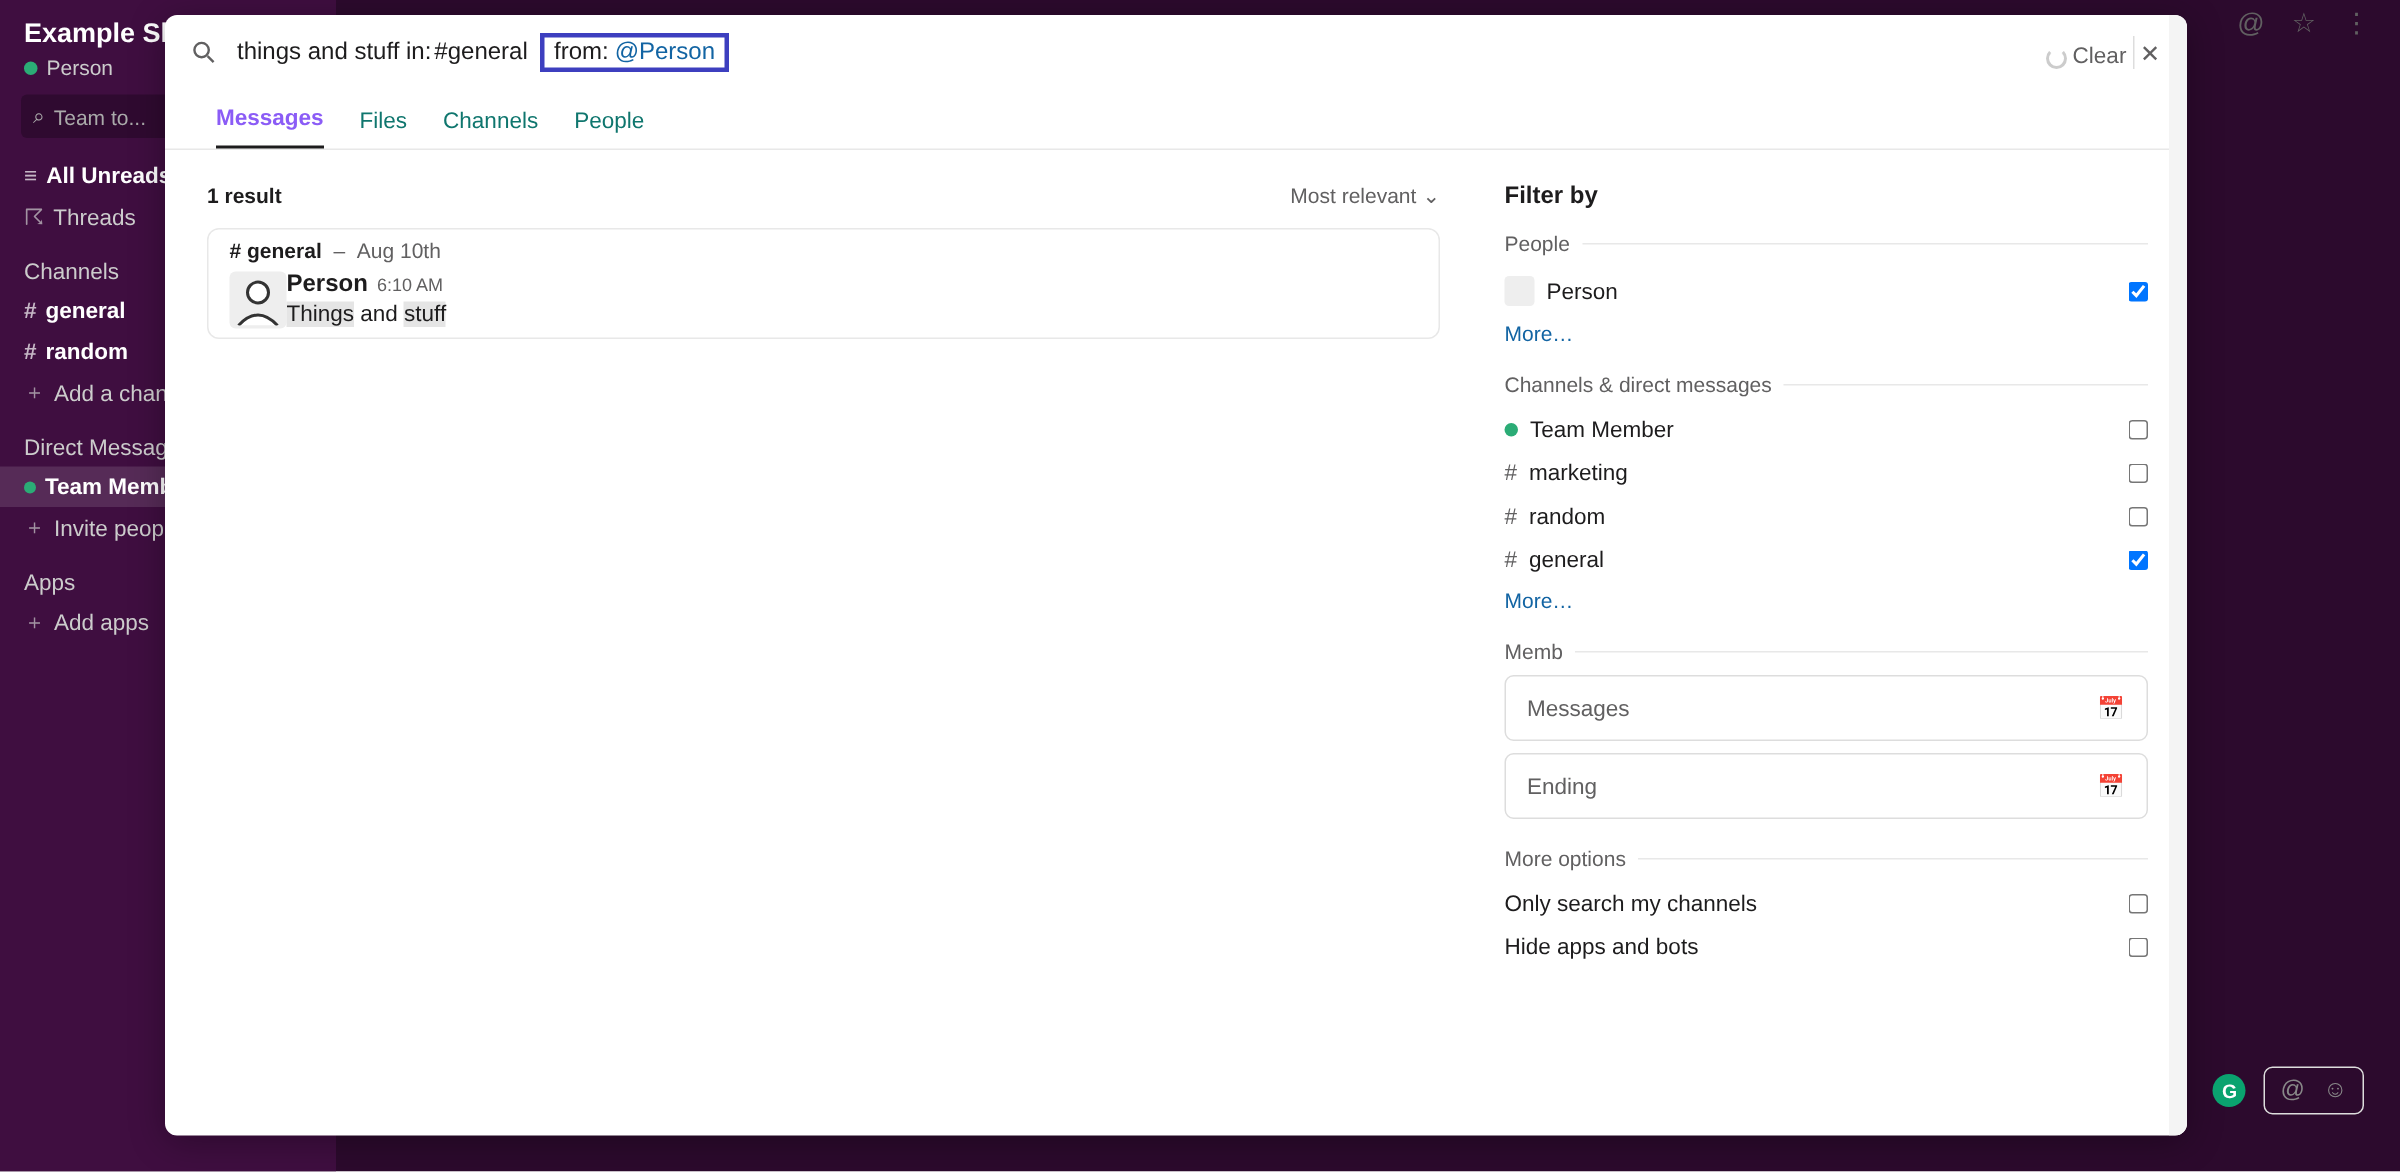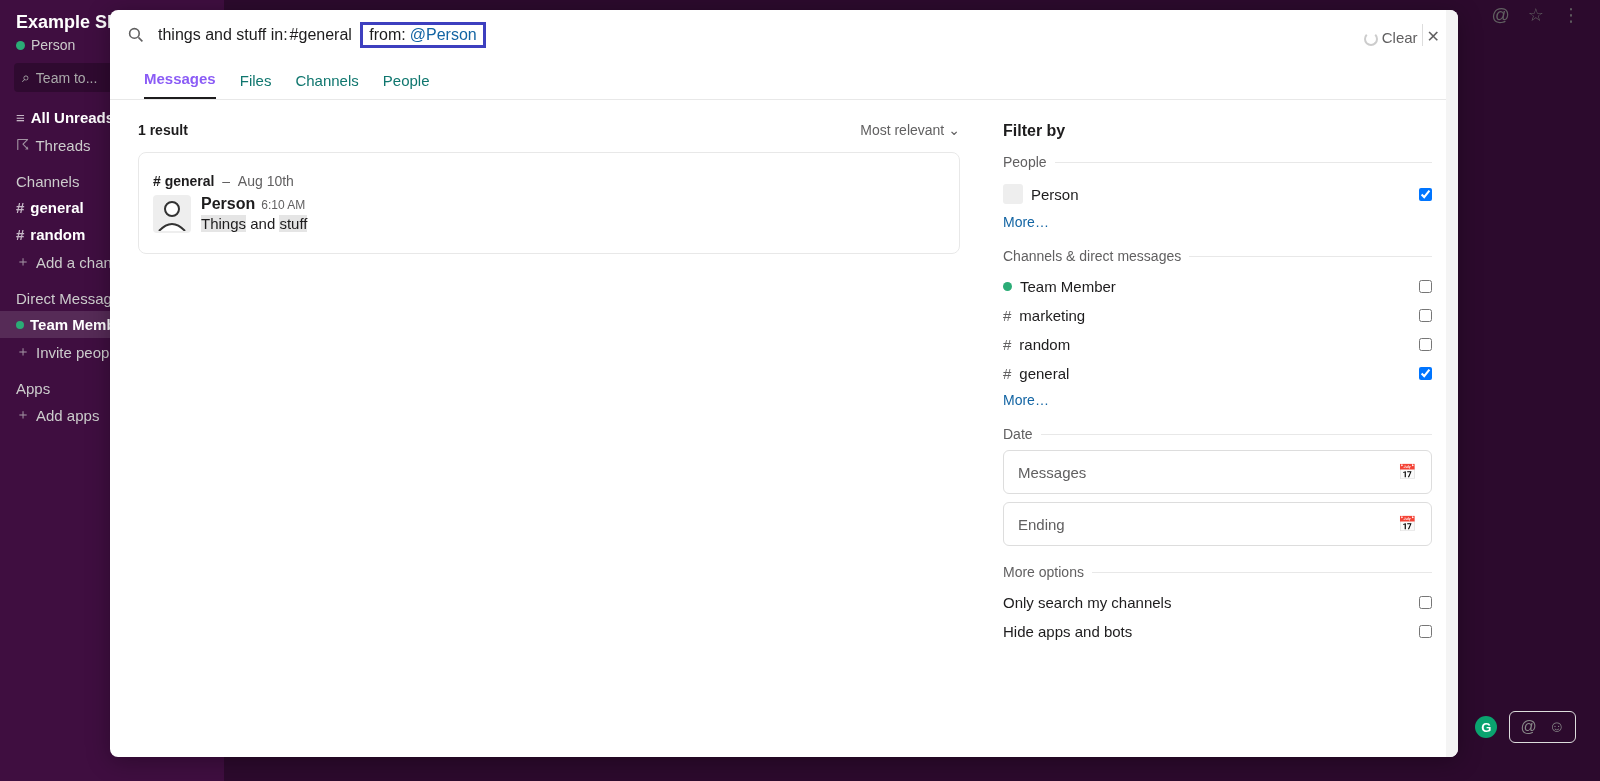--- a/index.html
+++ b/index.html
@@ -30,24 +30,24 @@
 .search-right .divider{width:1px;height:22px;background:#ddd}
 .search-right .x{font-size:16px;font-weight:300}
 .tabs{display:flex;gap:24px;padding:0 34px;border-bottom:1px solid #e8e8e8;height:40px;align-items:flex-end}
 .tab{padding-bottom:10px;font-size:15px;color:#0f766e;cursor:pointer}
 .tab.active{color:#8b5cf6;font-weight:700;border-bottom:2px solid #1d1c1d}
 .content{flex:1;display:flex;overflow:hidden}
 .results{flex:1;padding:22px 28px;overflow:auto}
 .results-head{display:flex;justify-content:space-between;align-items:center;margin-bottom:14px}
 .results-head .count{font-weight:700;font-size:14px}
 .results-head .sort{color:#616061;font-size:14px;display:flex;align-items:center;gap:4px}
-.msg{border:1px solid #e8e8e8;border-radius:8px;padding:20px 14px}
+.msg{border:1px solid #e8e8e8;border-radius:8px;padding:6px 14px}
 .msg .meta{color:#616061;font-size:14px;margin-bottom:6px}
 .msg .meta b{color:#1d1c1d;font-weight:700}
-.msg-row{display:flex;gap:10px}
+.msg-row{display:flex;}
 .avatar{width:38px;height:38px;border-radius:4px;background:#eee;display:flex;align-items:center;justify-content:center}
 .msg-body .name{font-weight:900}
 .msg-body .time{color:#616061;font-size:12px;margin-left:6px}
 .msg-body .text{margin-top:2px;font-size:15px}
 .hl{background:#e5e5e5}
 .filters{width:470px;border-left:1px solid transparent;padding:22px 26px 22px 14px;overflow:auto}
 .filters h3{font-size:16px;font-weight:700;margin-bottom:14px}
 .fsec{margin-bottom:18px}
 .fsec .flab{color:#616061;font-size:14px;margin-bottom:8px;display:flex;align-items:center;gap:8px}
 .fsec .flab::after{content:"";flex:1;height:1px;background:#e8e8e8}
@@ -215,21 +215,21 @@
         <div class="fitem">
             <div class="left">
               <span class="hash">#</span>
               <span>general</span>
             </div>
             <input type="checkbox" checked="" style="">
           </div>
         <div class="more">More…</div>
       </div>
       <div class="fsec">
-        <div class="flab">Date</div>
+        <div class="flab">Memb</div>
         <div class="date-in">
             <span>Messages</span>
             <span class="cal">📅</span>
           </div>
         <div class="date-in">
             <span>Ending</span>
             <span class="cal">📅</span>
           </div>
       </div>
       <div class="fsec">

